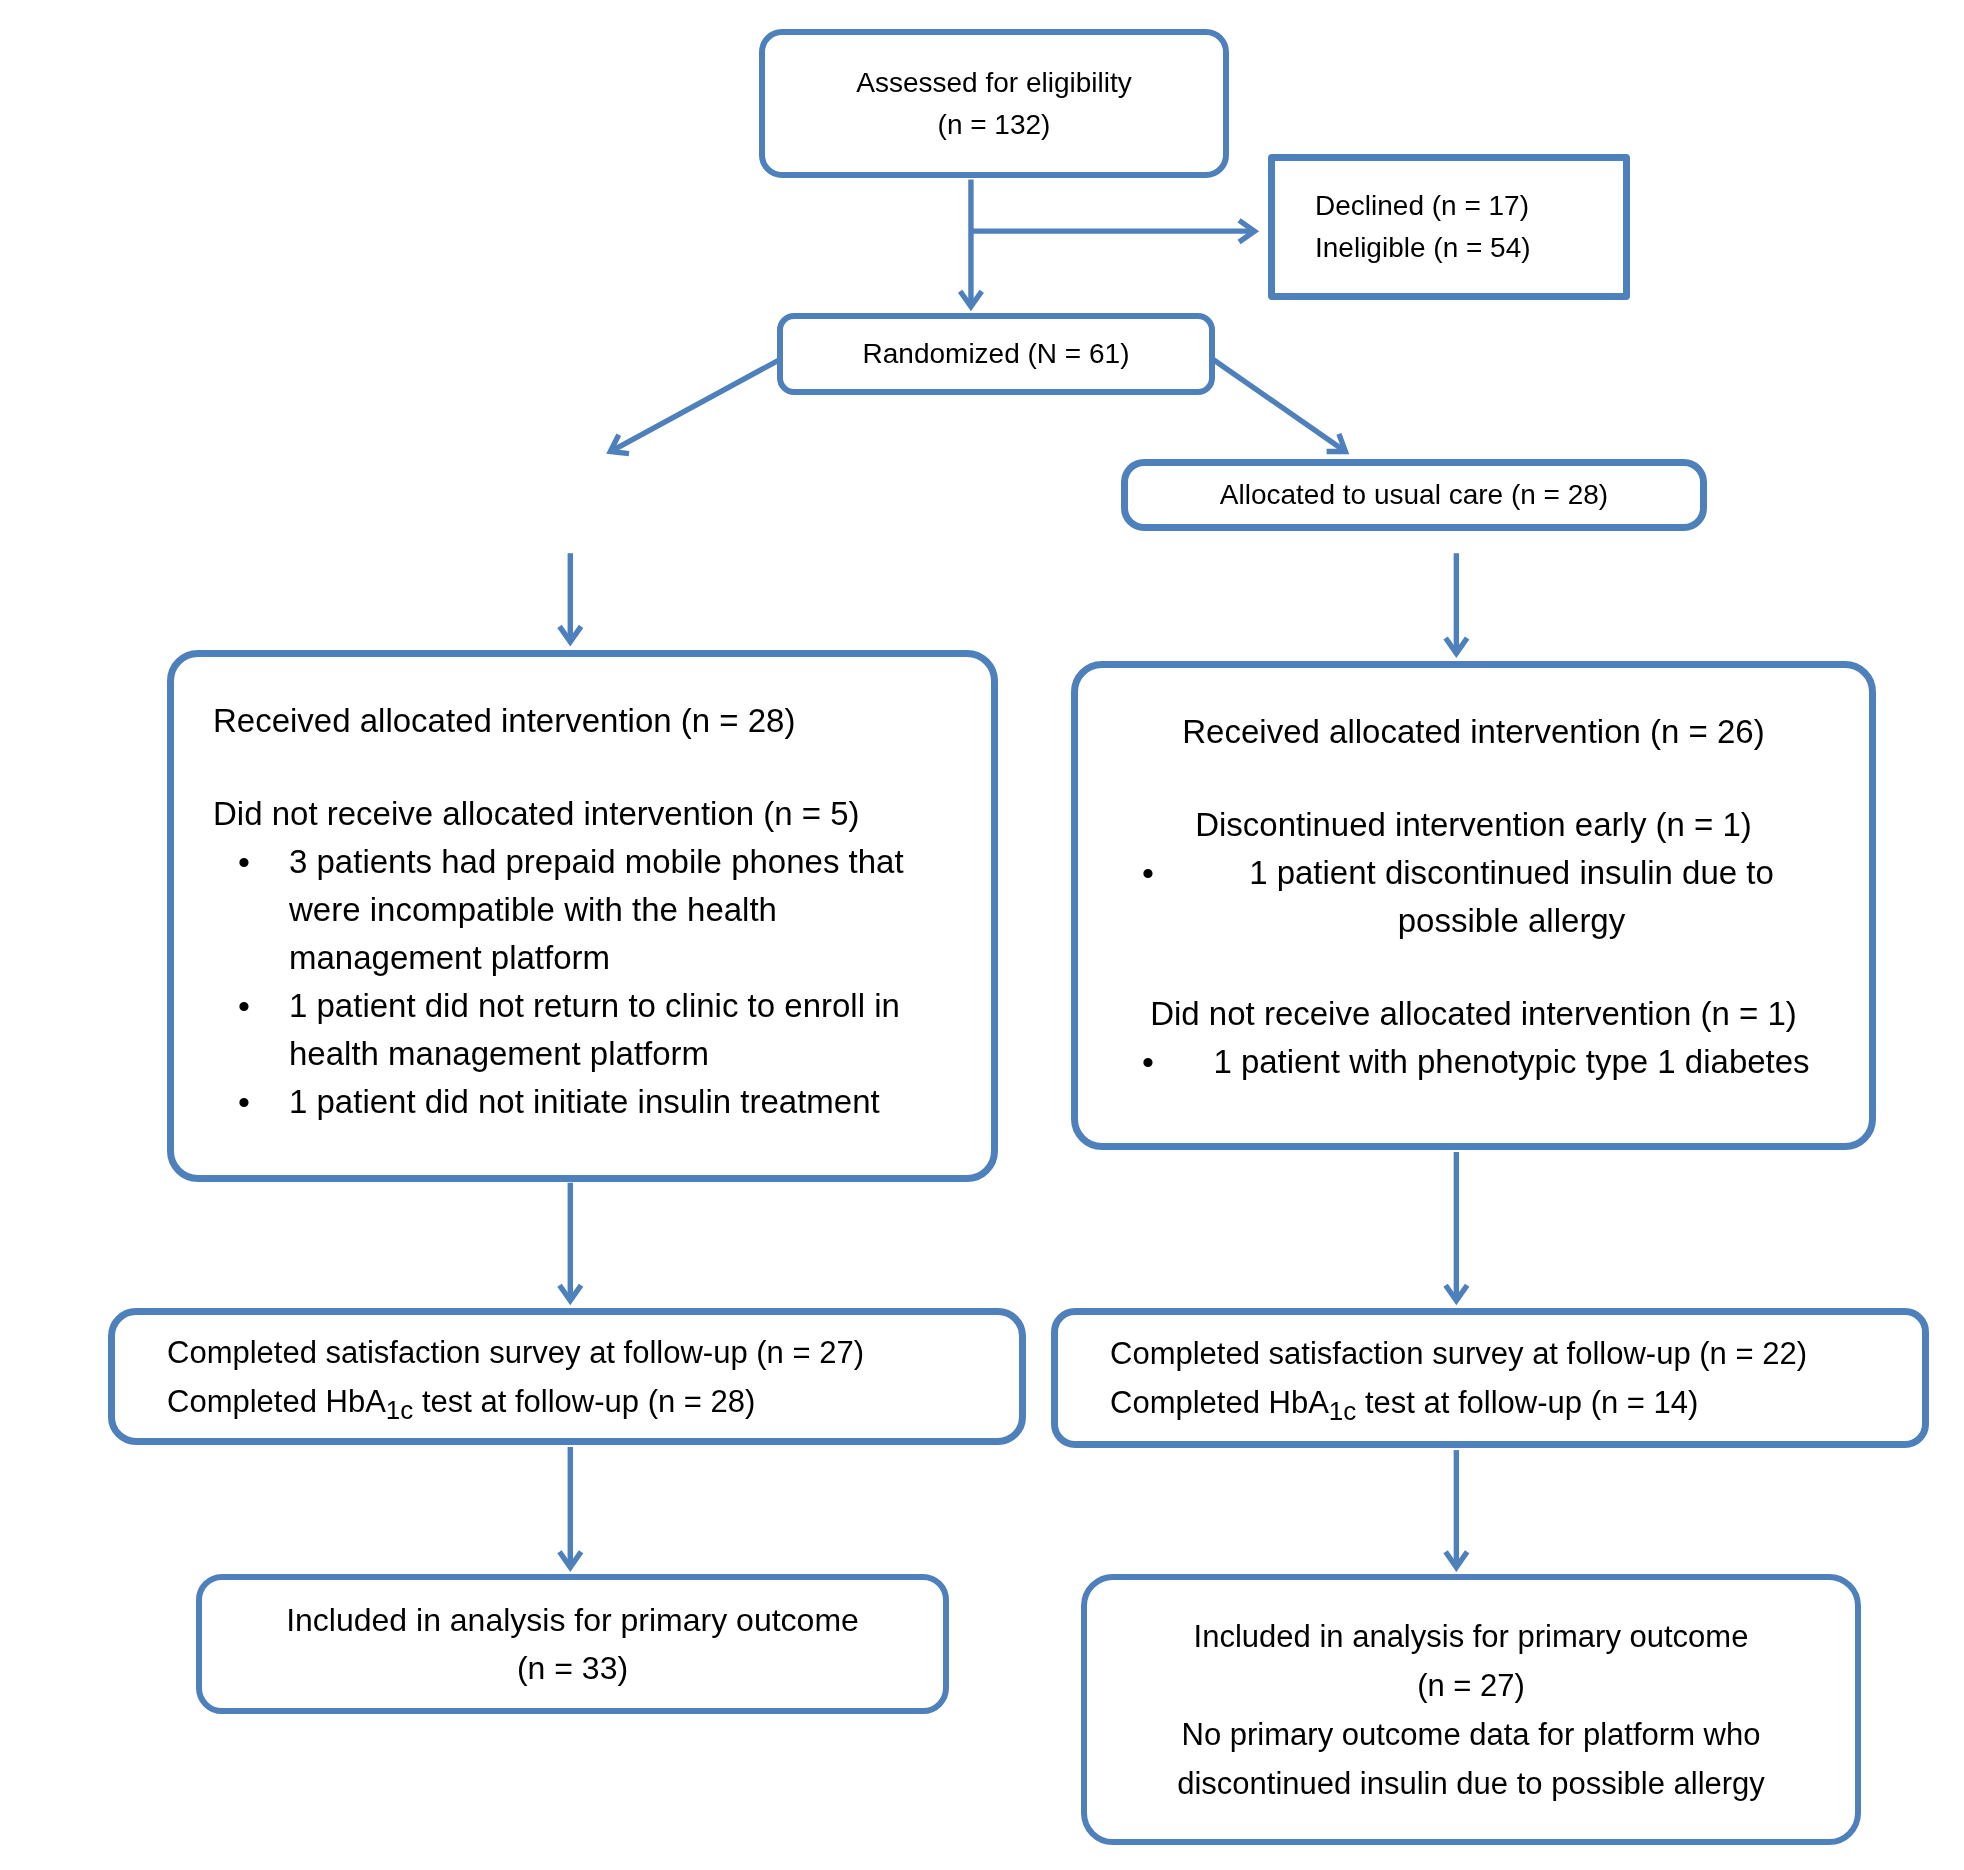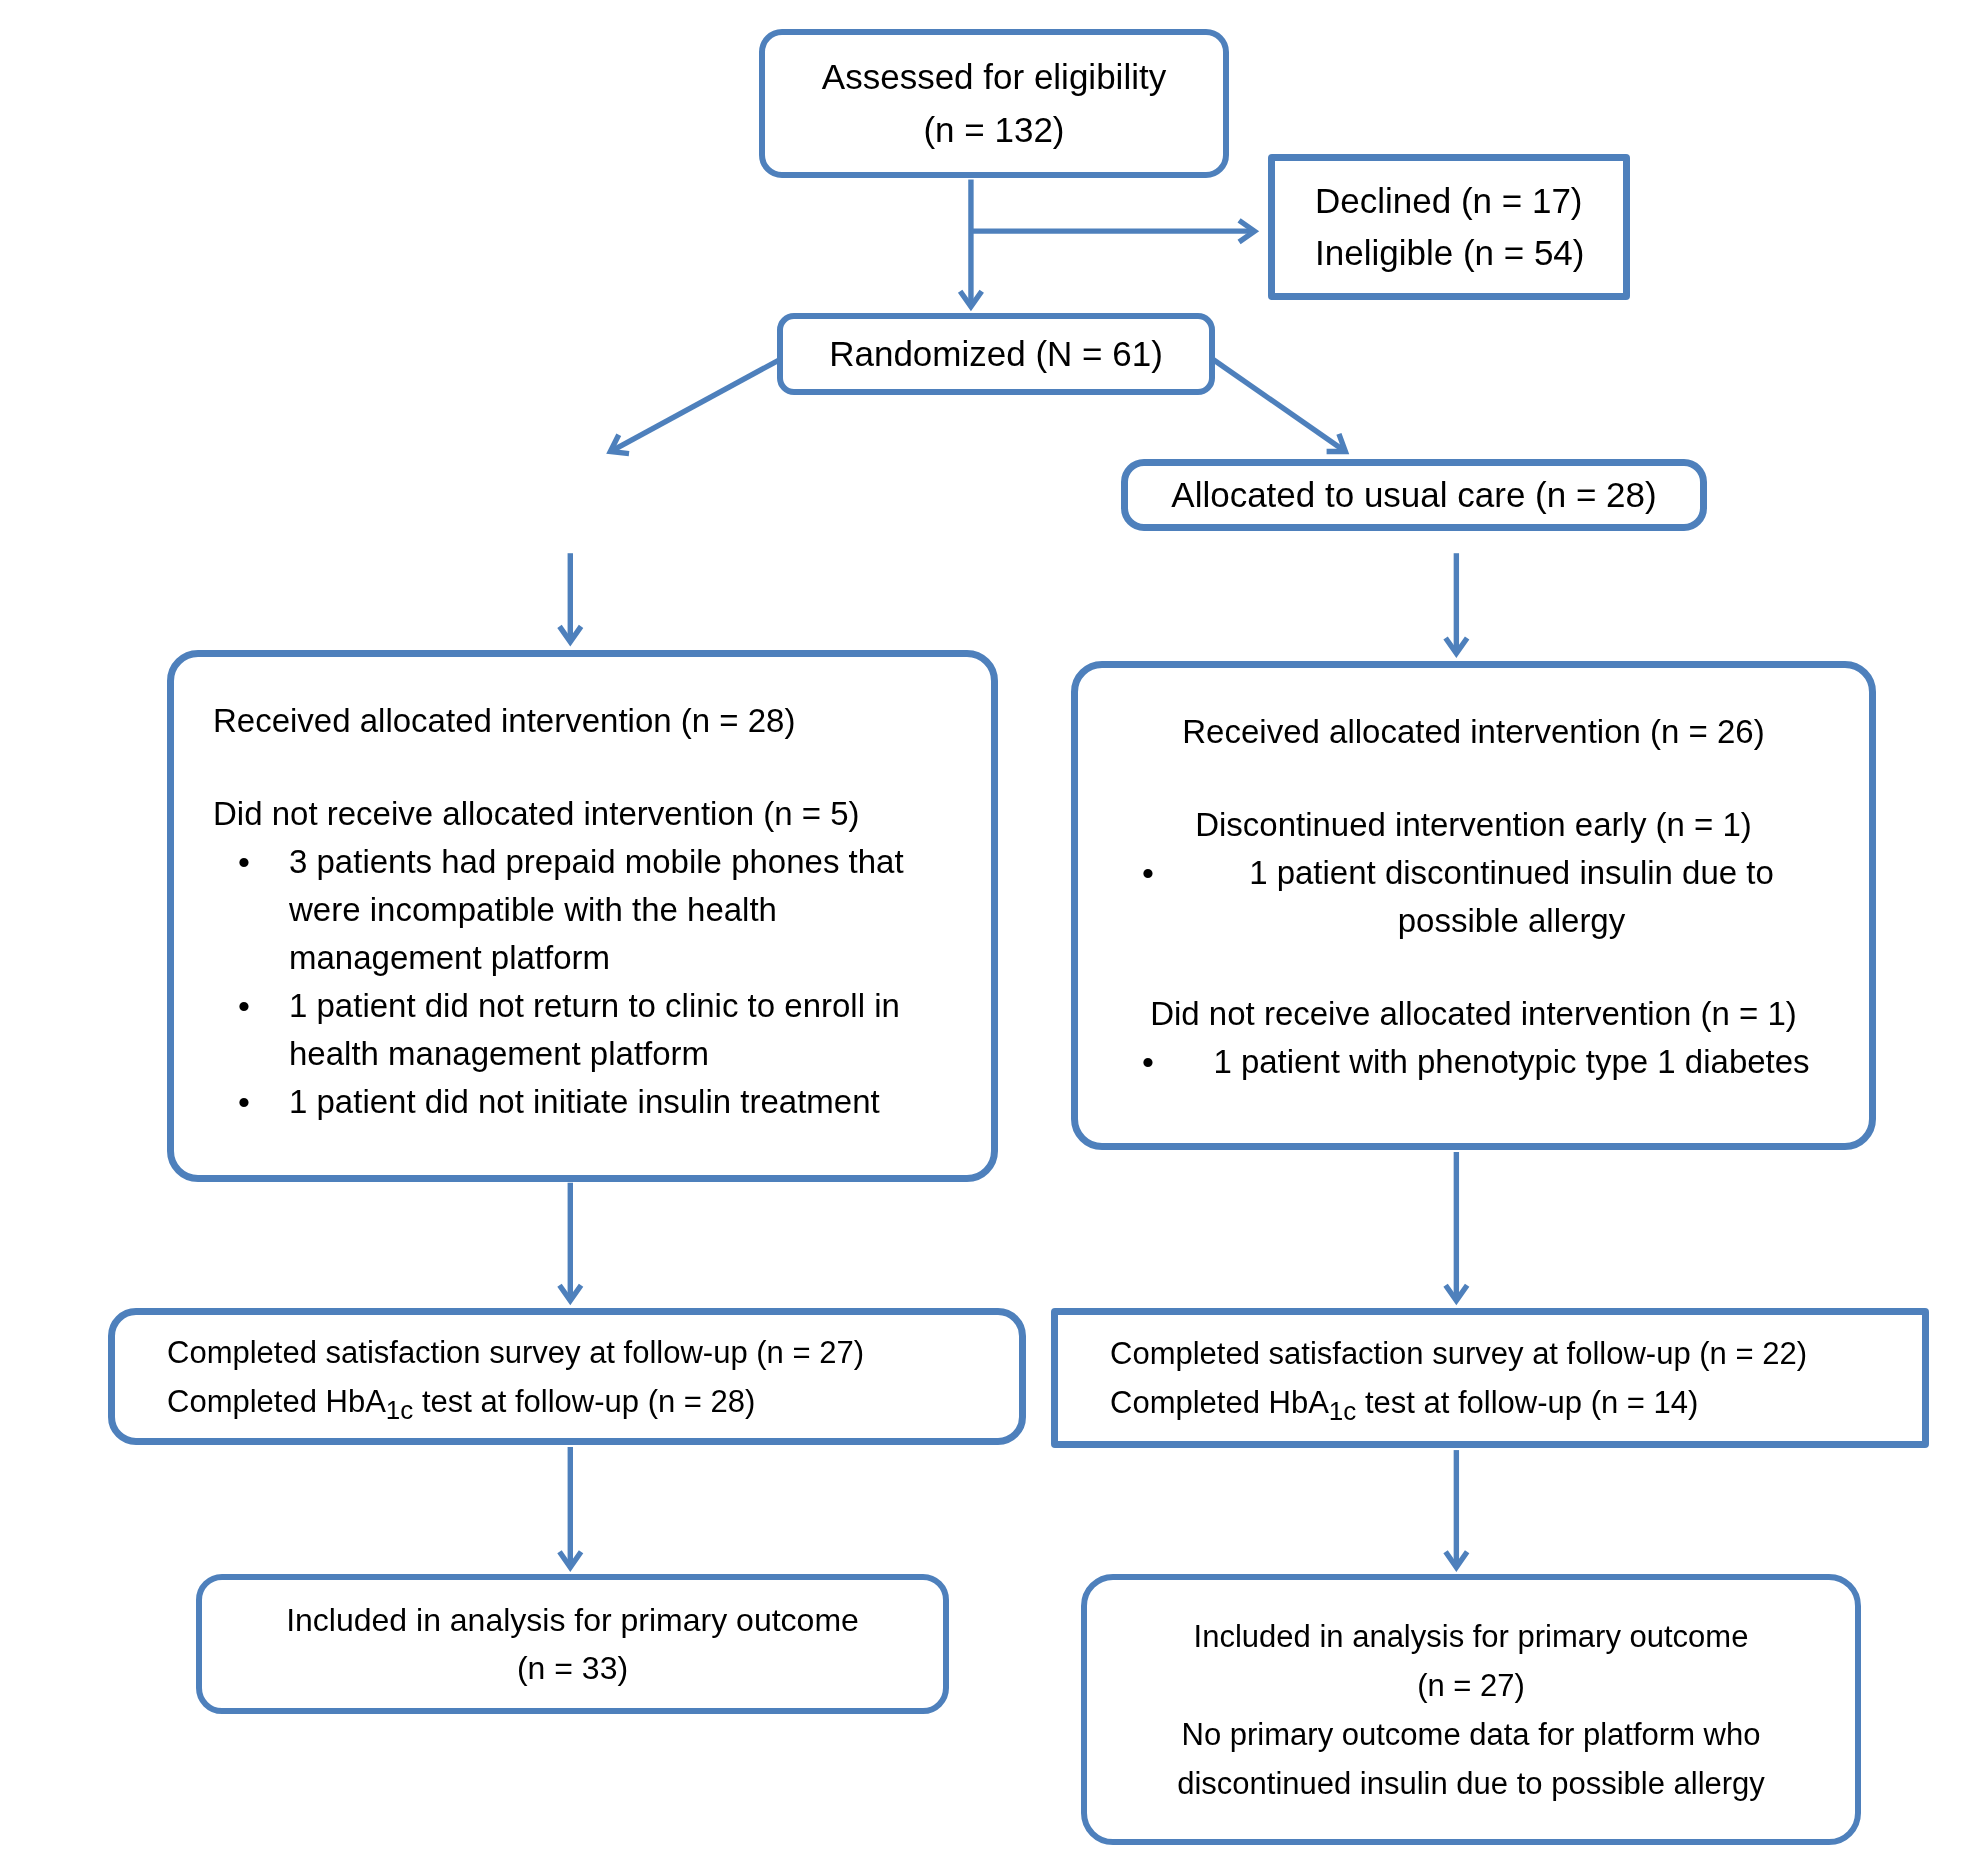--- a/index.html
+++ b/index.html
@@ -14,21 +14,21 @@
   }
   #connectors {
     position:absolute; left:0; top:0; width:1965px; height:1870px;
     pointer-events:none;
   }
   .box {
     position:absolute;
     background:#fff;
     border: 7px solid var(--accent);
     display:flex; flex-direction:column; justify-content:center;
-    font-size:35px; line-height:1.5;
+    font-size:28px; line-height:1.5;
   }
   .centered { align-items:center; text-align:center; }
   .nowrap { white-space:nowrap; }
 
   #box-assessed   { left:759px;  top:29px;   width:470px;  height:149px; border-radius:23px; border-width:6.2px; }
   #box-excluded   { left:1268px; top:154px;  width:362px;  height:146px; border-radius:4px; padding-left:40px; justify-content:center; }
   #box-randomized { left:777px; top:313px;  width:438px;  height:82px; border-radius:17px; border-width:6.2px; }
   #box-alloc-miti { left:225px;  top:459px;  width:696px;  height:92px; border-radius:23px; }
   #box-alloc-usual{ left:1121px; top:459px;  width:586px;  height:72px; border-radius:23px; }
 
@@ -45,21 +45,21 @@
   .gap-top { margin-top:45px !important; }
   .bigbox ul { list-style:none; margin:0; padding:0; }
   .bigbox li { position:relative; padding-left:76px; margin:0; }
   .bigbox li::before {
     content:"\2022";
     position:absolute; left:25px; top:0;
     font-size:34px;
   }
 
   #box-fu-miti  { left:108px;  top:1308px; width:918px; height:137px; border-radius:28px; font-size:31px; line-height:49px; padding-left:52px; justify-content:center; }
-  #box-fu-usual { left:1051px; top:1308px; width:878px; height:140px; border-radius:4px; font-size:31px; line-height:49px; padding-left:52px; justify-content:center; }
+  #box-fu-usual { left:1051px; top:1308px; width:878px; height:140px; border-radius:24px; font-size:31px; line-height:49px; padding-left:52px; justify-content:center; }
   sub.hba { font-size:26px; line-height:0; }
 
   #box-analysis-miti  { left:196px;  top:1574px; width:753px;  height:140px; border-radius:26px; border-width:6.2px; font-size:32px; line-height:48px; }
   #box-analysis-usual { left:1081px; top:1574px; width:780px; height:271px; border-radius:32px; border-width:6.2px; font-size:31px; line-height:49px; }
 </style>
 </head>
 <body>
 
 <div id="canvas">
 

